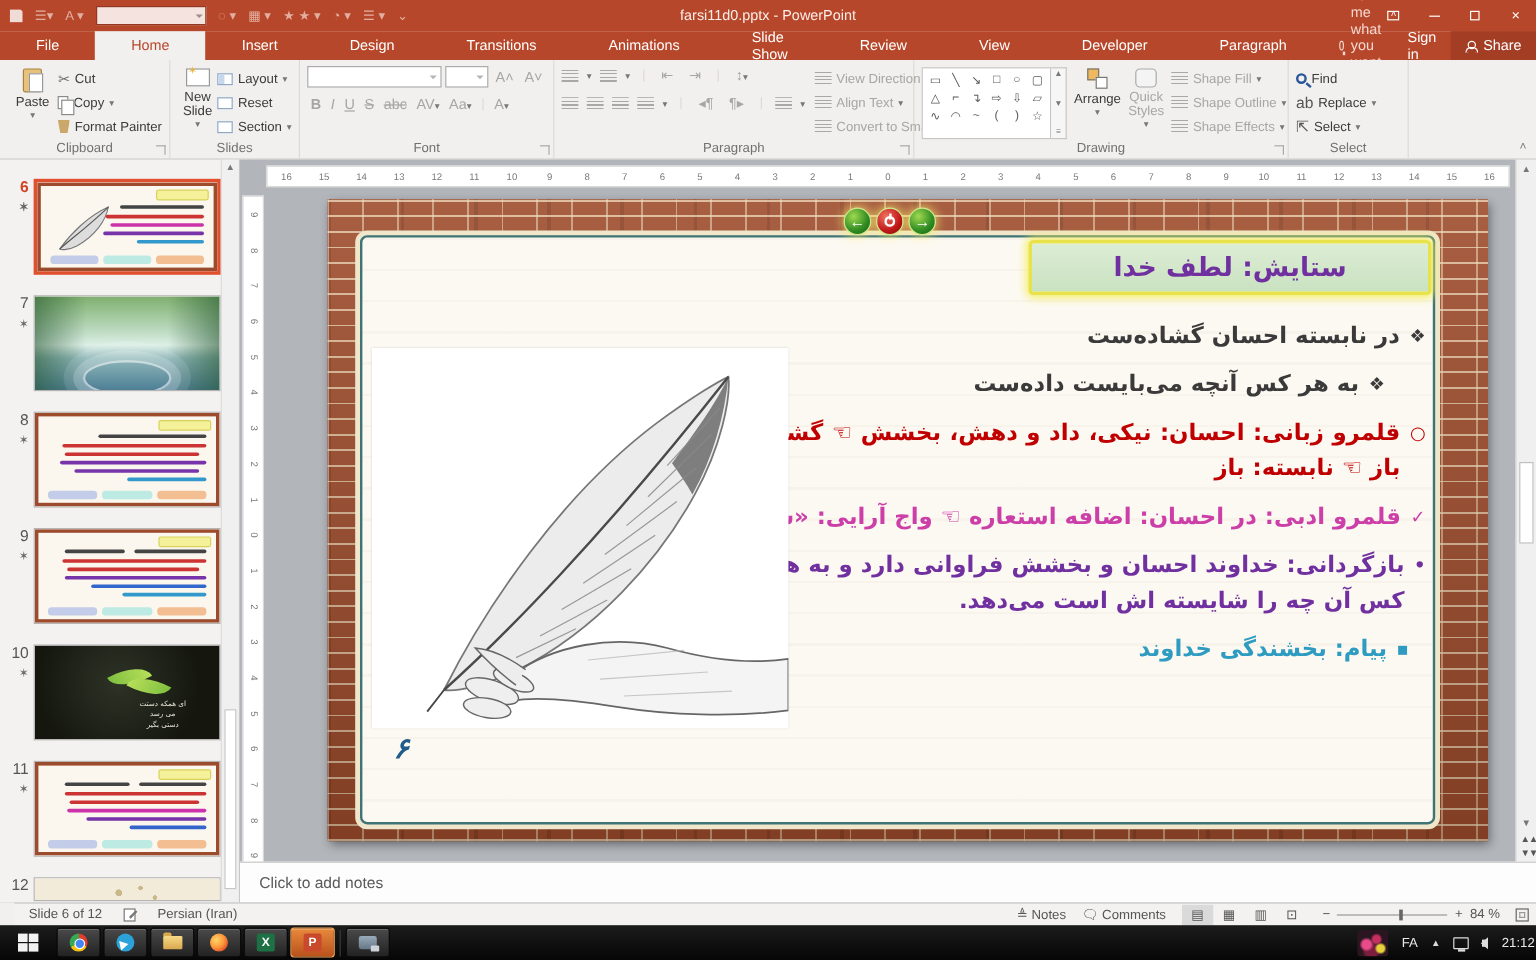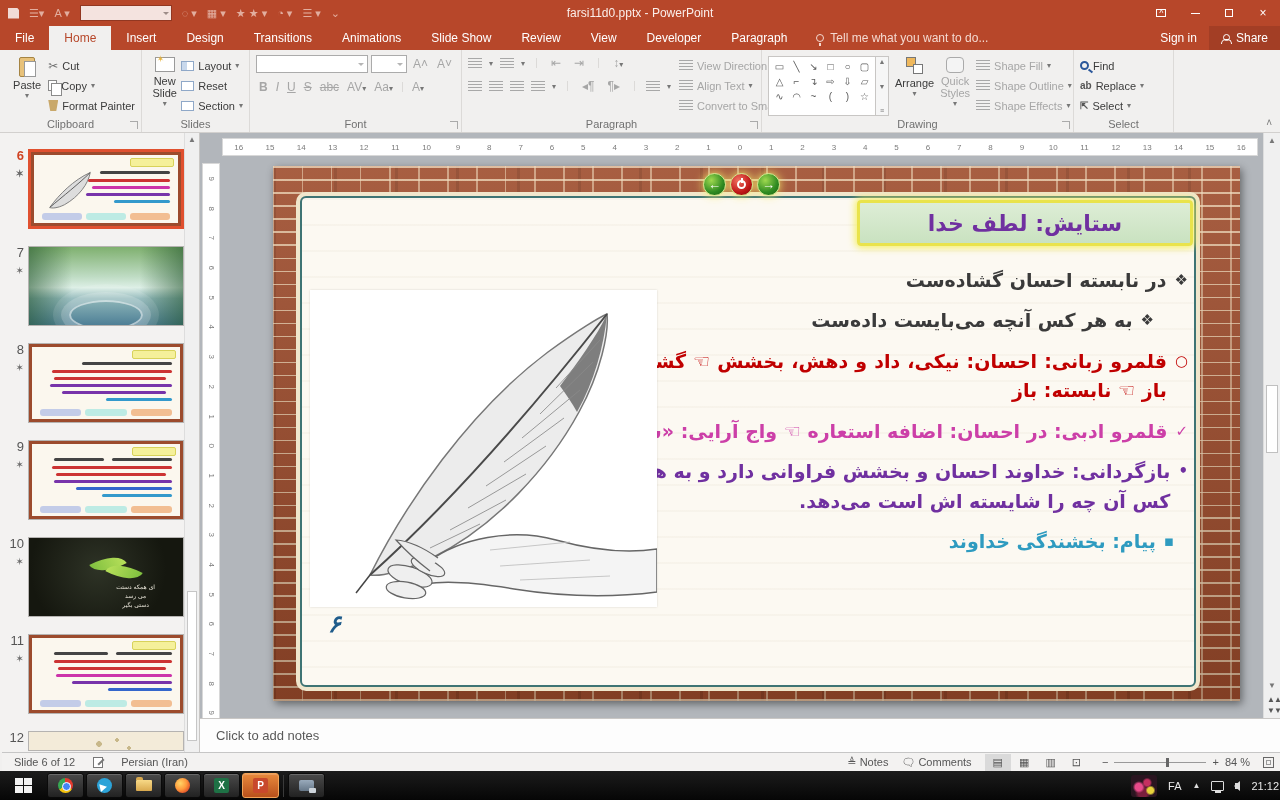--- a/index.html
+++ b/index.html
@@ -18,21 +18,21 @@
   .tb-title { position:absolute; left:0; right:0; text-align:center; font-size:12px; color:#FBEEEA; pointer-events:none; }
   .winctrl { margin-left:auto; display:flex; height:26px; }
   .winbtn { width:34px; height:26px; display:flex; align-items:center; justify-content:center; color:#fff; font-size:12px; }
   .ic-min { width:9px; height:1px; background:#fff; display:inline-block; }
   .ic-restore { width:8px; height:8px; border:1px solid #fff; position:relative; display:inline-block; }
   .ic-ribbonopt { width:10px; height:8px; border:1px solid #fff; display:inline-block; position:relative; }
   .ic-ribbonopt:after { content:"˄"; position:absolute; left:2px; top:-3px; font-size:8px; }
 
   
   .tabrow { position:absolute; top:26px; left:0; right:0; height:24px; background:#B7472A; display:flex; align-items:stretch; color:#fff; font-size:12px; }
-  .tab { padding:0 15px; display:flex; align-items:center; cursor:pointer; }
+  .tab { padding:0 30px; display:flex; align-items:center; cursor:pointer; }
   .tab.active { background:#F1F0EF; color:#B7472A; }
   .tellme { display:flex; align-items:center; gap:6px; margin-left:14px; color:#F4D9D0; }
   .bulb { width:8px; height:8px; border:1px solid #F4D9D0; border-radius:50%; position:relative; }
   .bulb:after { content:""; position:absolute; left:2px; top:8px; width:2px; height:3px; background:#F4D9D0; }
   .acct { margin-left:auto; display:flex; align-items:stretch; }
   .signin { display:flex; align-items:center; padding:0 12px; }
   .share { display:flex; align-items:center; gap:6px; padding:0 12px; background:#A33E25; }
   .person { width:9px; height:9px; position:relative; }
   .person:before { content:""; position:absolute; left:2px; top:0; width:5px; height:5px; border-radius:50%; border:1px solid #fff; }
   .person:after { content:""; position:absolute; left:0; top:5px; width:9px; height:4px; border:1px solid #fff; border-bottom:none; border-radius:5px 5px 0 0; }
@@ -65,21 +65,21 @@
   .shape-grid { display:grid; grid-template-columns:repeat(6,17px); grid-auto-rows:15px; border:1px solid #C8C6C4; background:#fff; padding:2px; gap:0; }
   .shape-cell { display:flex; align-items:center; justify-content:center; font-size:10px; color:#5a5a5a; }
   .shape-scroll { display:flex; flex-direction:column; justify-content:space-between; border:1px solid #C8C6C4; border-left:none; background:#F6F6F6; width:13px; padding:1px 0; align-items:center; color:#777; font-size:7px; }
   .arr-ic { width:18px; height:18px; position:relative; margin-bottom:2px; }
   .arr-ic i { position:absolute; width:10px; height:10px; border:1px solid #777; background:#fff; }
   .arr-ic i:nth-child(1){ left:0; top:0; background:#EFB85C; }
   .arr-ic i:nth-child(2){ left:7px; top:7px; }
   .qs-ic { width:18px; height:16px; border:1px solid #AAA; border-radius:4px; background:#F4F4F4; margin-bottom:2px; }
   .find-ic { width:9px; height:9px; border:2px solid #2B579A; border-radius:50%; position:relative; display:inline-block; }
   .find-ic:after { content:""; position:absolute; left:6px; top:7px; width:5px; height:2px; background:#2B579A; transform:rotate(40deg); }
-  .sel-ic { color:#555; font-size:10px;font-weight:bold; }
+  .sel-ic { color:#555; font-size:13px; }
   .ribbon-collapse { position:absolute; right:8px; bottom:4px; color:#777; font-size:10px; }
 
   
   .main { position:absolute; top:133px; left:0; width:1280px; height:619px; background:#B2B6BB; }
   .thumbpanel { position:absolute; left:0; top:0; width:200px; height:619px; background:#F3F2F1; border-right:1px solid #C9C7C5; overflow:hidden; }
   .thumb-item { position:absolute; left:6px; width:178px; display:flex; gap:4px; }
   .tnum { width:18px; text-align:right; font-size:13px; color:#555; line-height:14px; }
   .tnum .star { display:block; color:#6a6a6a; font-size:10px; margin-top:4px; }
   .tnum.sel { color:#D04424; font-weight:bold; }
   .tframe { flex:1; height:80px; background:#fff; border:1px solid #B5B3B1; position:relative; overflow:hidden; }
@@ -148,21 +148,21 @@
   .banners { position:absolute; left:0; right:0; top:452px; height:48px; }
   .hexo { position:absolute; height:48px; display:flex; align-items:center; justify-content:center; }
   .hexo .hin { position:absolute; inset:3px; display:flex; align-items:center; justify-content:center; color:#2563AF; font-weight:bold; font-size:16px; }
   .hx { clip-path:polygon(6% 0,94% 0,100% 50%,94% 100%,6% 100%,0 50%); }
   .hxw { clip-path:polygon(4% 0,96% 0,100% 50%,96% 100%,4% 100%,0 50%); }
 
   
   .notes { position:absolute; left:200px; right:0; top:585px; height:34px; background:#FDFDFD; border-top:1px solid #C9C7C5; color:#595959; font-size:13px; padding:9px 0 0 16px; }
 
   
-  .statusbar { position:absolute; left:2px; right:0; top:752px; height:19px; background:#F3F2F1; border-top:1px solid #C6C6C6; display:flex; align-items:center; font-size:11px; color:#555; }
+  .statusbar { position:absolute; left:12px; right:0; top:752px; height:19px; background:#F3F2F1; border-top:1px solid #C6C6C6; display:flex; align-items:center; font-size:11px; color:#555; }
   .statusbar .lft { display:flex; align-items:center; gap:18px; padding-left:12px; }
   .proof { width:10px; height:11px; border:1px solid #777; position:relative; background:#fff; }
   .proof:after { content:""; position:absolute; right:-3px; top:3px; width:8px; height:2px; background:#777; transform:rotate(-45deg); }
   .statusbar .rgt { margin-left:auto; display:flex; align-items:center; gap:13px; padding-right:6px; }
   .viewbtns { display:flex; }
   .viewbtn { padding:2px 8px; font-size:11px; color:#555; }
   .viewbtn.active { background:#DADADA; }
   .zoomer { display:flex; align-items:center; gap:6px; color:#555; }
   .ztrack { width:92px; height:1px; background:#999; position:relative; }
   .zthumb { position:absolute; left:52px; top:-4px; width:3px; height:9px; background:#666; }

